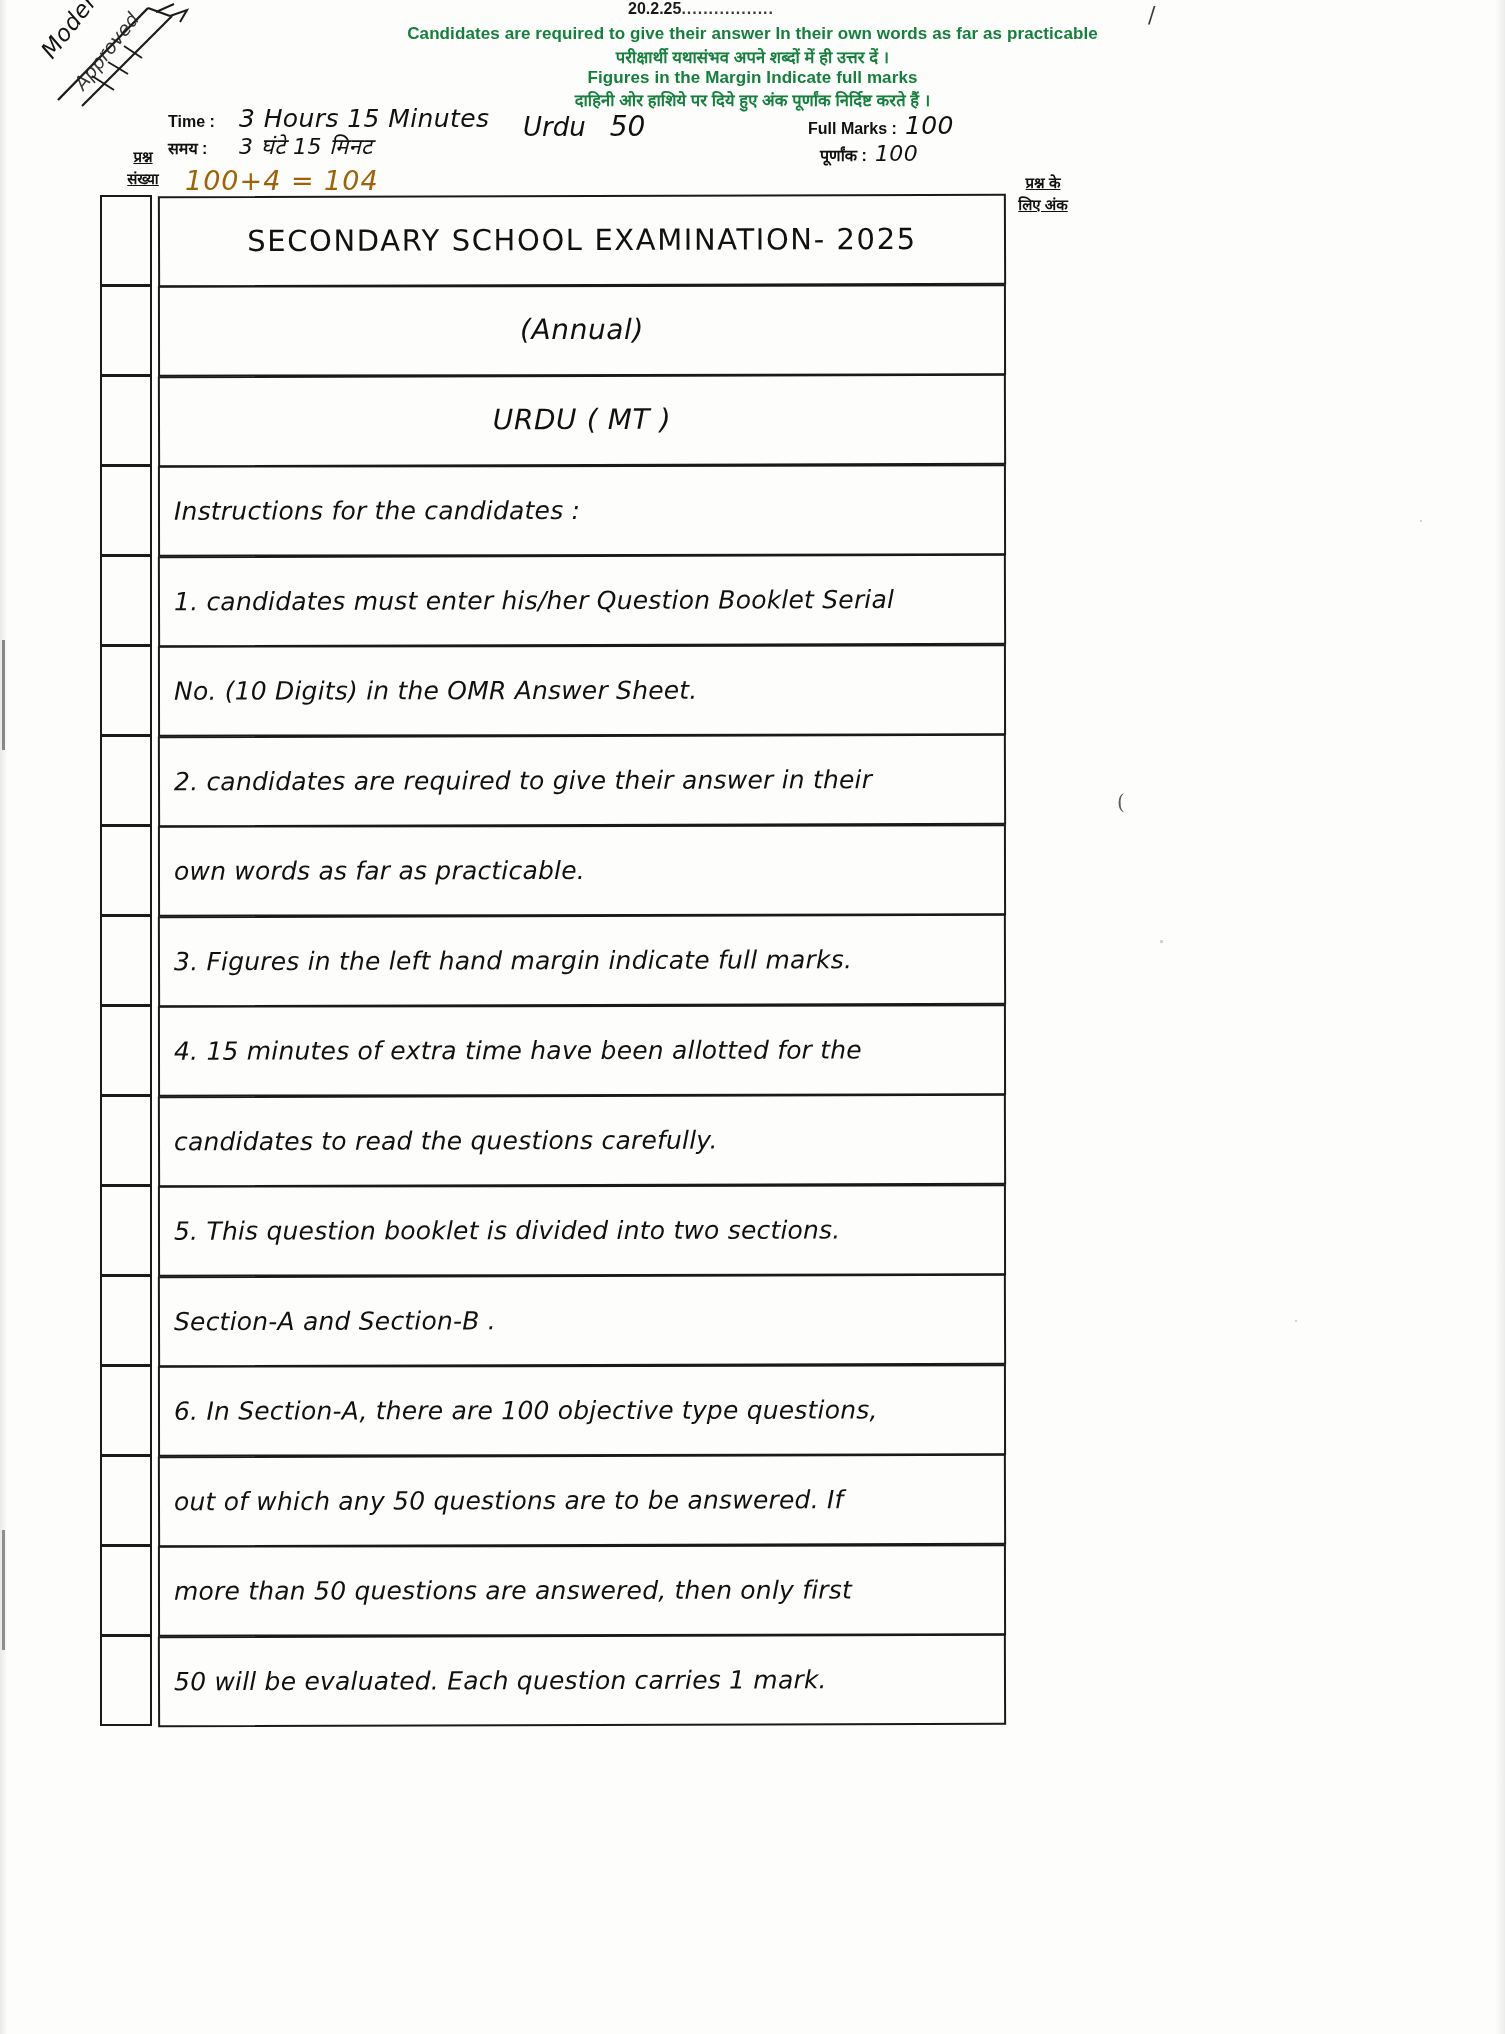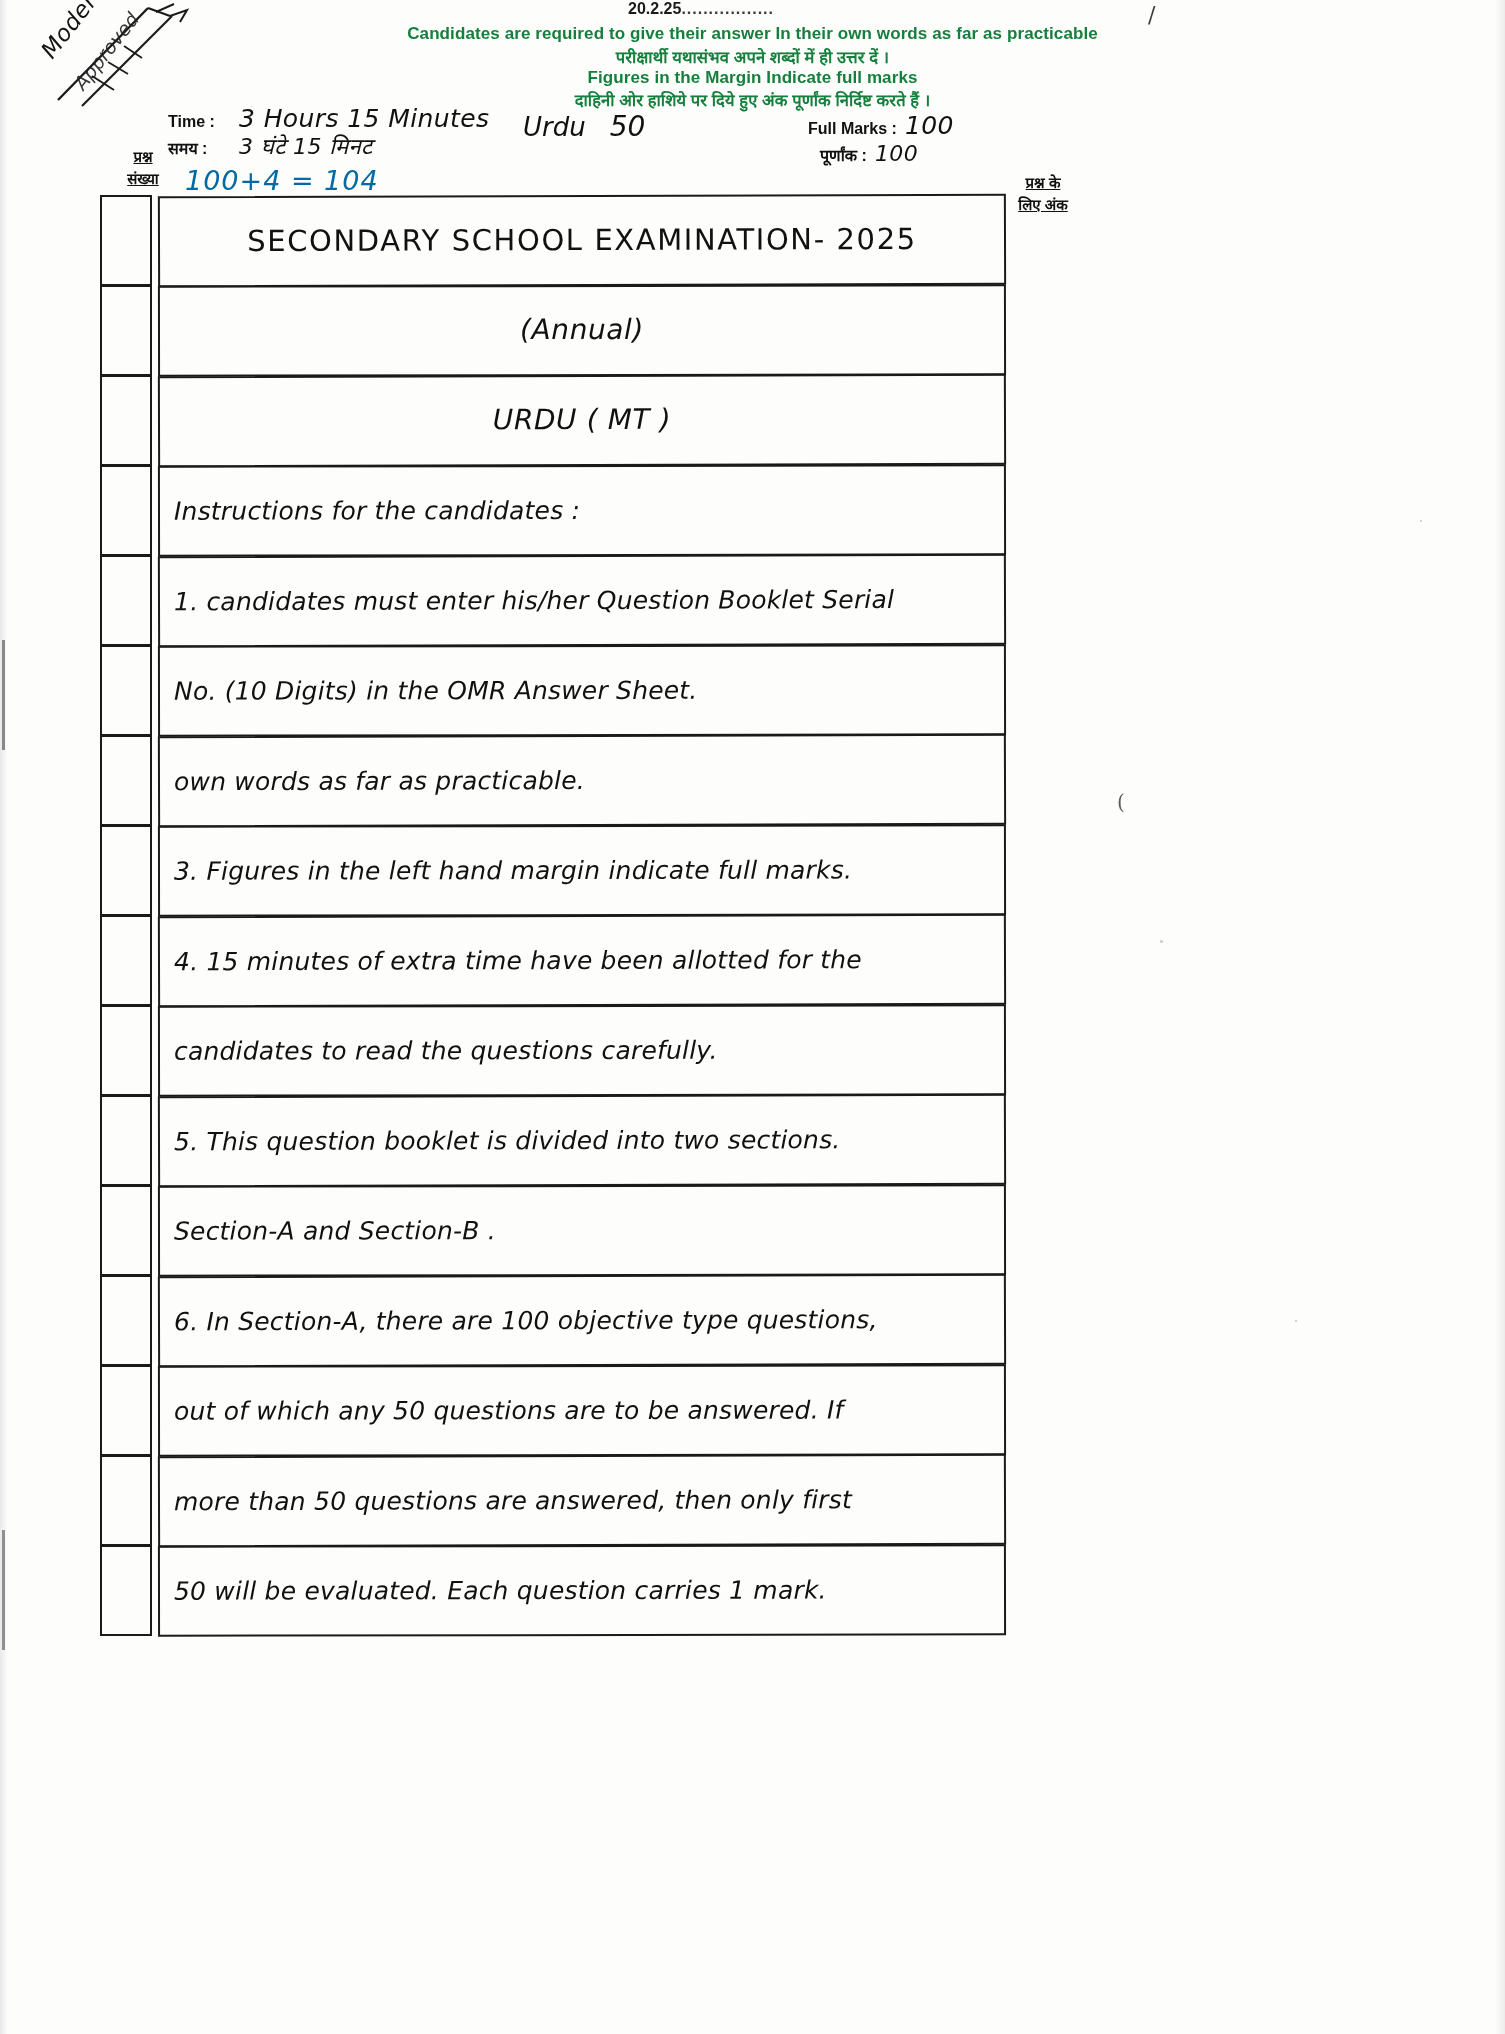--- a/index.html
+++ b/index.html
@@ -153,21 +153,21 @@
   .col-head span { display: block; text-decoration: underline; }
   #head-qno { left: 112px; top: 146px; width: 62px; }
   #head-marks { left: 1004px; top: 144px; width: 78px; margin-top: 28px; }
 
   #sum-note {
     position: absolute;
     left: 185px; top: 165px;
     font-family: "DejaVu Sans", sans-serif;
     font-style: italic;
     font-size: 27px;
-    color: #0369a1;
+    color: #a16207;
     letter-spacing: 1px;
     white-space: nowrap;
   }
 
   
   #answer-table {
     position: absolute;
     left: 100px; top: 195px;
     width: 906px;
   }
@@ -355,20 +355,26 @@
       </div>
       <div class="trow">
         <div class="cell-qno"></div>
         <div class="cell-body">
           <div class="rowtext tight">No. (10 Digits) in the OMR Answer Sheet.</div>
         </div>
       </div>
       <div class="trow">
         <div class="cell-qno"></div>
         <div class="cell-body">
+          <div class="rowtext tight">2.  candidates are required to give their answer in their</div>
+        </div>
+      </div>
+      <div class="trow">
+        <div class="cell-qno"></div>
+        <div class="cell-body">
           <div class="rowtext tight">own words  as  far as  practicable.</div>
         </div>
       </div>
       <div class="trow">
         <div class="cell-qno"></div>
         <div class="cell-body">
           <div class="rowtext tight">3. Figures in the left hand margin indicate full marks.</div>
         </div>
       </div>
       <div class="trow">

